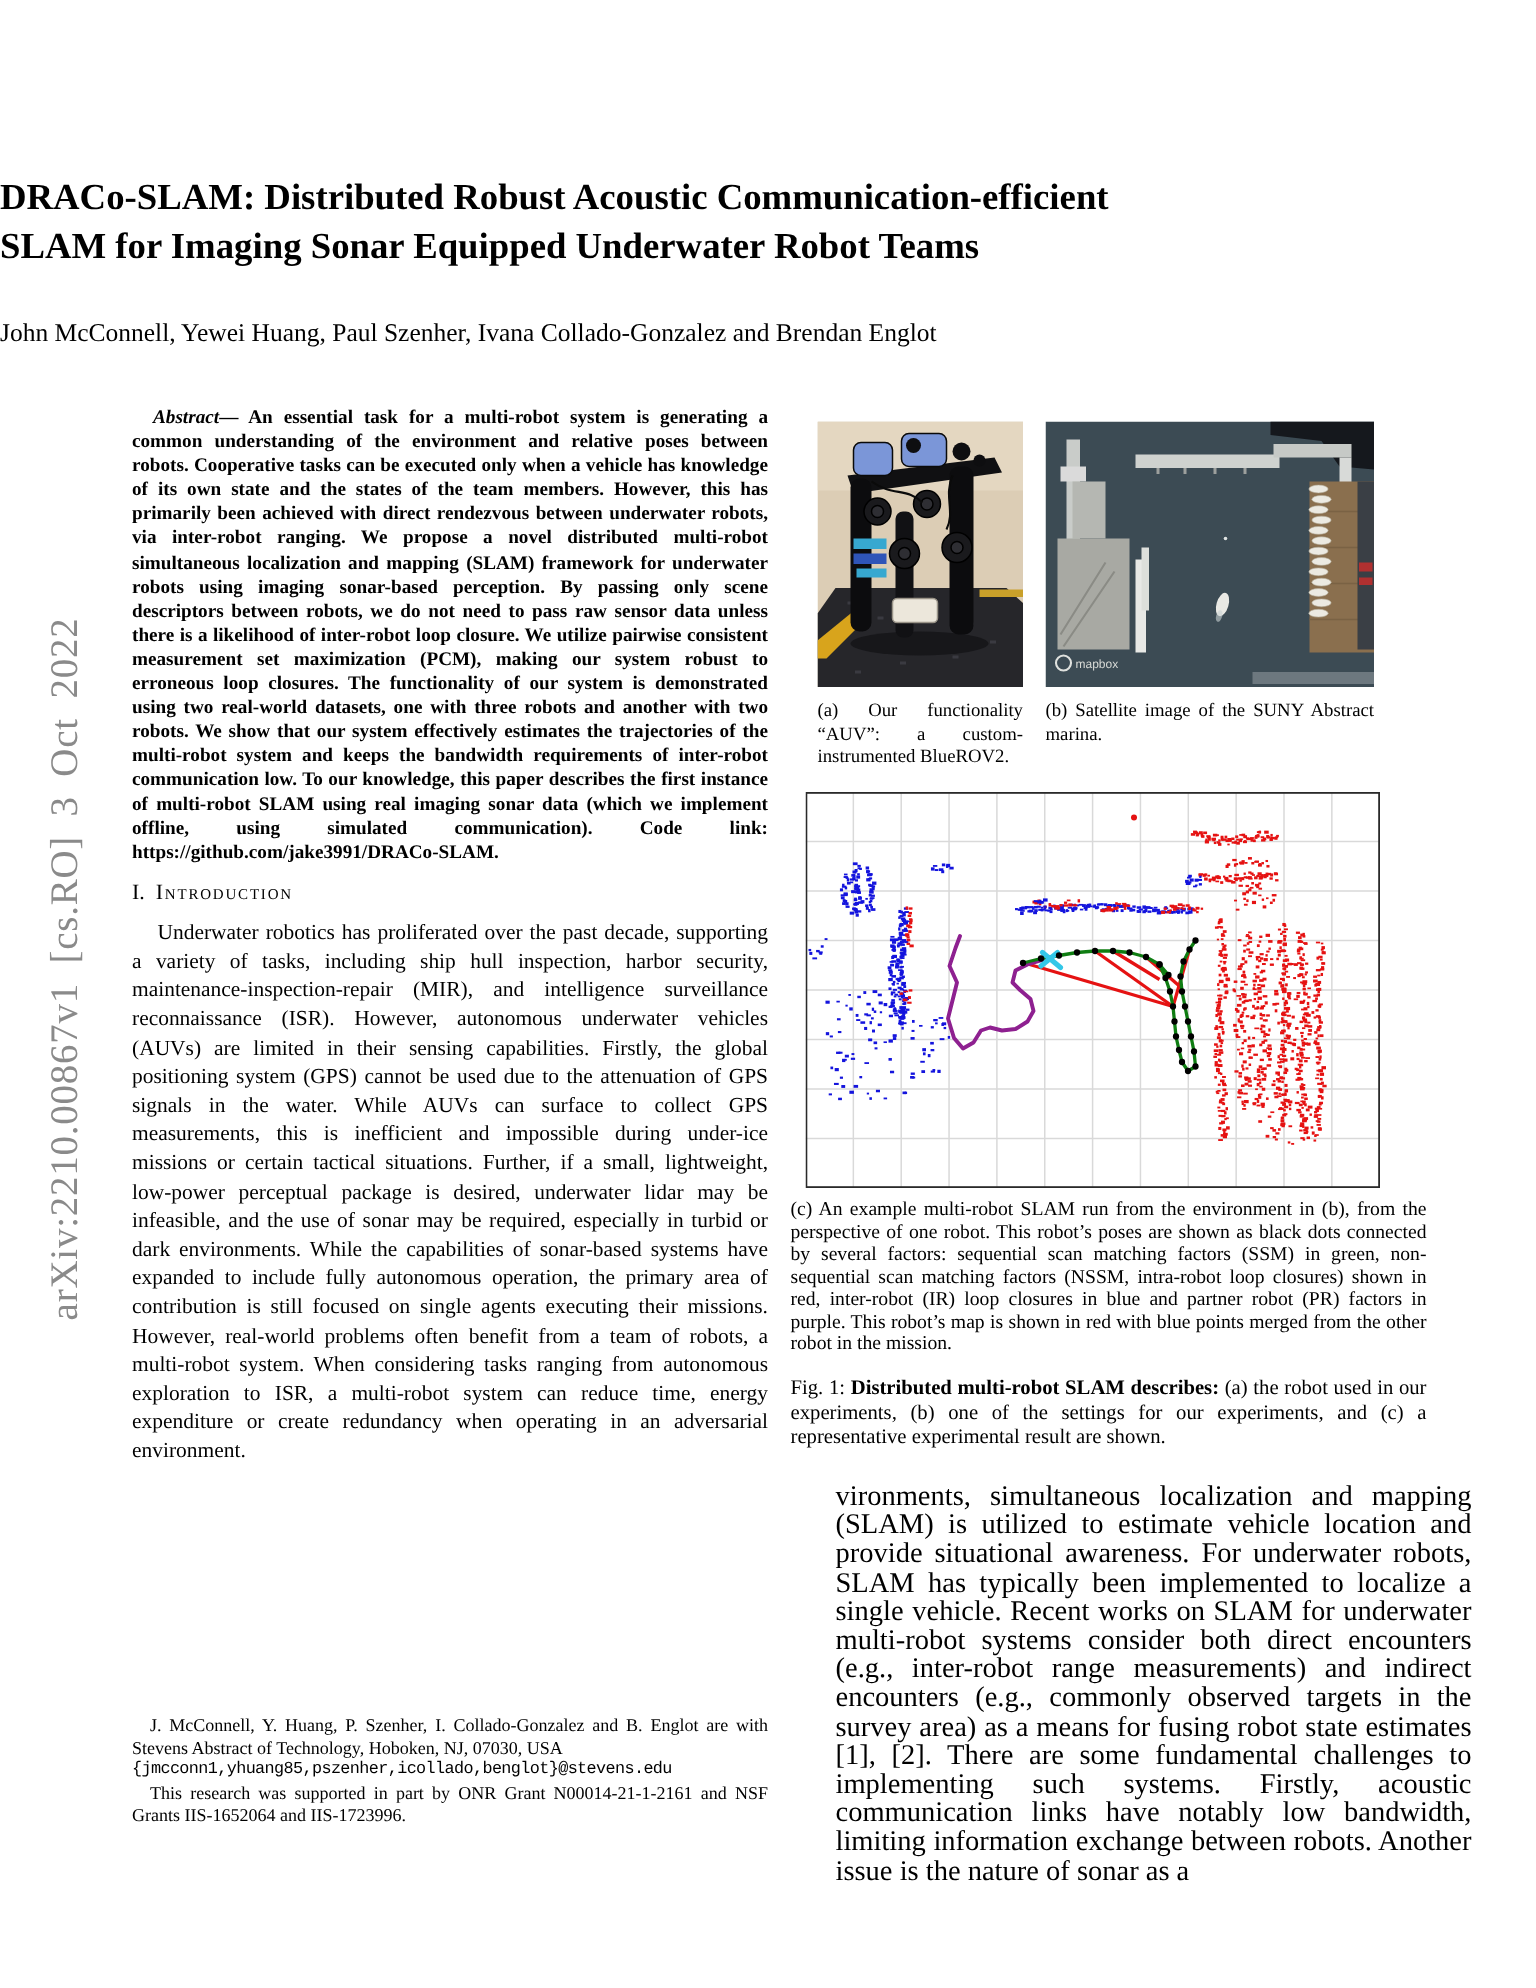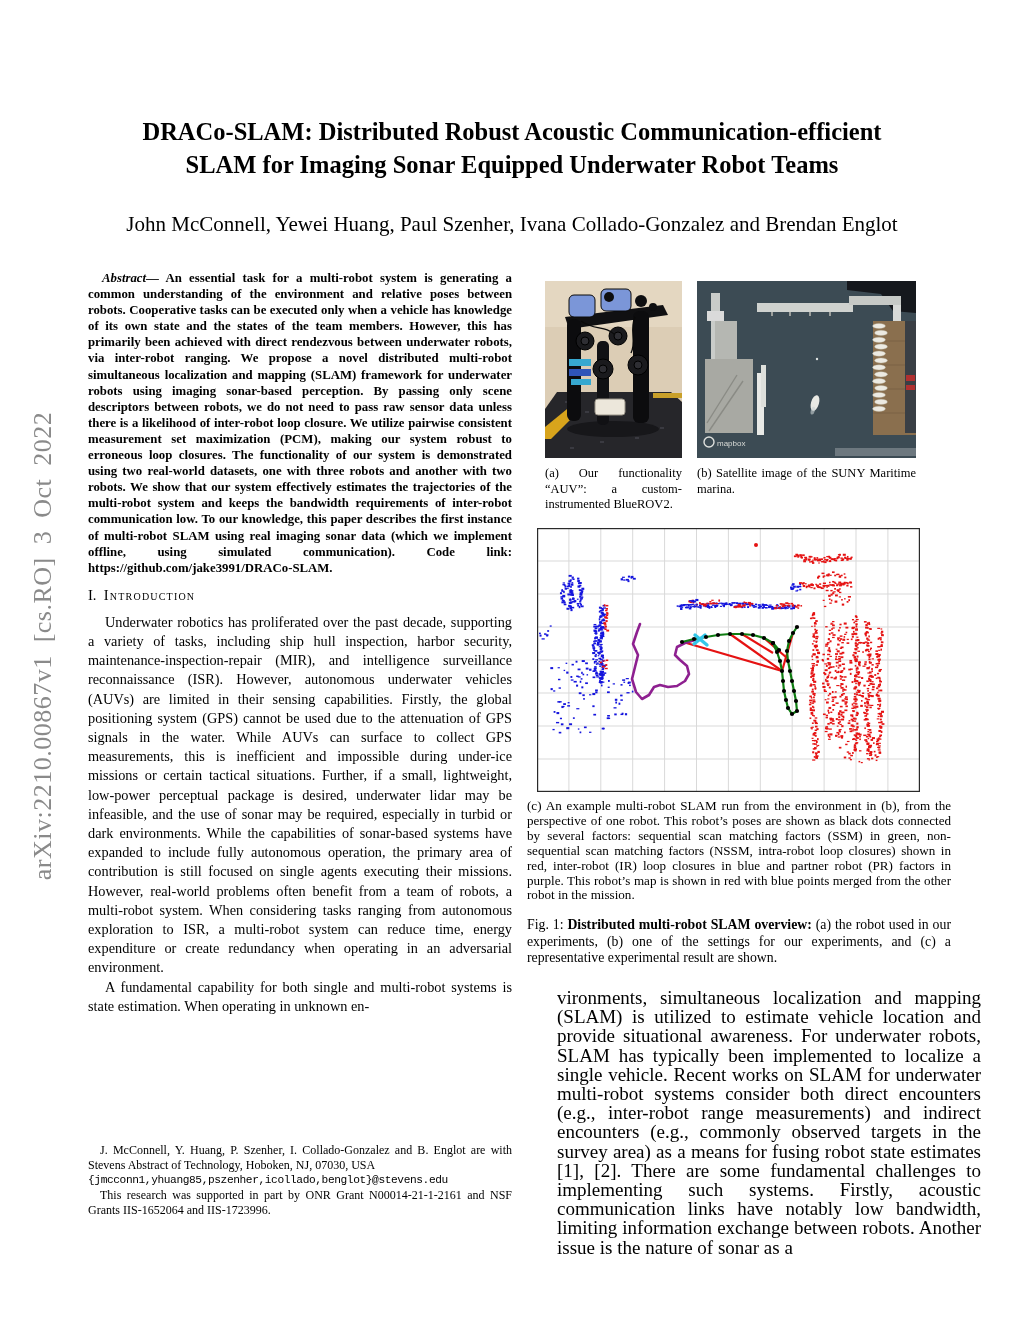--- a/index.html
+++ b/index.html
@@ -3,23 +3,23 @@
 <meta charset="utf-8">
 <style>
   html,body{margin:0;padding:0;background:#ffffff;}
   .page{position:relative;width:1024px;height:1325px;background:#ffffff;
         font-family:"Liberation Serif",serif;color:#000;overflow:hidden;}
 
   .watermark{position:absolute;left:-242px;top:631px;width:570px;text-align:center;
      font-size:26px;color:#8a8a8a;transform:rotate(-90deg);transform-origin:center center;
      letter-spacing:.5px;word-spacing:6px;white-space:nowrap;}
 
-  .title{position:absolute;top:115px;left:0;width:100%;text-align:center;
+  .title{position:absolute;top:115px;left:0;width:100%;text-align:left;
      font-weight:bold;font-size:24.5px;line-height:33px;}
-  .authors{position:absolute;top:212px;left:0;width:100%;text-align:center;font-size:21px;}
+  .authors{position:absolute;top:212px;left:0;width:100%;font-size:17px;}
 
   .col-left{position:absolute;left:88px;top:270px;width:424px;}
   .abstract{font-size:12.8px;line-height:16.1px;font-weight:bold;text-align:justify;
      margin:0;text-indent:14px;}
   .abstract .lbl{font-style:italic;}
   h2.sec{font-size:14.6px;font-weight:normal;margin:11px 0 9px 0;}
   h2.sec .sc{font-variant:small-caps;letter-spacing:1.2px;}
   .body-par{font-size:14.3px;line-height:19.2px;text-align:justify;margin:0;}
   .ind{text-indent:17px;}
 
@@ -58,21 +58,20 @@
   </div>
 
   <div class="authors">John McConnell, Yewei Huang, Paul Szenher, Ivana Collado-Gonzalez and Brendan Englot</div>
 
   <div class="col-left">
     <p class="abstract"><span class="lbl">Abstract</span><span>— </span><span>An essential task for a multi-robot system is generating a common understanding of the environment and relative poses between robots. Cooperative tasks can be executed only when a vehicle has knowledge of its own state and the states of the team members. However, this has primarily been achieved with direct rendezvous between underwater robots, via inter-robot ranging. We propose a novel distributed multi-robot simultaneous localization and mapping (SLAM) framework for underwater robots using imaging sonar-based perception. By passing only scene descriptors between robots, we do not need to pass raw sensor data unless there is a likelihood of inter-robot loop closure. We utilize pairwise consistent measurement set maximization (PCM), making our system robust to erroneous loop closures. The functionality of our system is demonstrated using two real-world datasets, one with three robots and another with two robots. We show that our system effectively estimates the trajectories of the multi-robot system and keeps the bandwidth requirements of inter-robot communication low. To our knowledge, this paper describes the first instance of multi-robot SLAM using real imaging sonar data (which we implement offline, using simulated communication). Code link: </span><span>https://github.com/jake3991/DRACo-SLAM.</span></p>
 
     <h2 class="sec"><span>I.</span>&nbsp;&nbsp;<span class="sc">Introduction</span></h2>
 
     <p class="body-par ind">Underwater robotics has proliferated over the past decade, supporting a variety of tasks, including ship hull inspection, harbor security, maintenance-inspection-repair (MIR), and intelligence surveillance reconnaissance (ISR). However, autonomous underwater vehicles (AUVs) are limited in their sensing capabilities. Firstly, the global positioning system (GPS) cannot be used due to the attenuation of GPS signals in the water. While AUVs can surface to collect GPS measurements, this is inefficient and impossible during under-ice missions or certain tactical situations. Further, if a small, lightweight, low-power perceptual package is desired, underwater lidar may be infeasible, and the use of sonar may be required, especially in turbid or dark environments. While the capabilities of sonar-based systems have expanded to include fully autonomous operation, the primary area of contribution is still focused on single agents executing their missions. However, real-world problems often benefit from a team of robots, a multi-robot system. When considering tasks ranging from autonomous exploration to ISR, a multi-robot system can reduce time, energy expenditure or create redundancy when operating in an adversarial environment.</p>
-    <p class="body-par ind">A fundamental capability for both single and multi-robot systems is state estimation. When operating in unknown en-</p>
   </div>
 
   <div class="footnote">
     <p class="fline">J. McConnell, Y. Huang, P. Szenher, I. Collado-Gonzalez and B. Englot are with Stevens Abstract of Technology, Hoboken, NJ, 07030, USA</p>
     <p class="fline mono">{jmcconn1,yhuang85,pszenher,icollado,benglot}@stevens.edu</p>
     <p class="fline">This research was supported in part by ONR Grant N00014-21-1-2161 and NSF Grants IIS-1652064 and IIS-1723996.</p>
   </div>
 
   <div class="fig-a">
     <svg viewBox="0 0 137 177" width="137" height="177">
@@ -171,21 +170,21 @@
       <circle cx="120" cy="78" r="1.2" fill="#dfe3e2"></circle>
       <g>
         <circle cx="12" cy="161" r="5" fill="none" stroke="#dfe1de" stroke-width="1.4"></circle>
         <text x="20" y="164.5" font-family="Liberation Sans, sans-serif" font-size="8" fill="#d8dad6" id="mapbox-text">mapbox</text>
       </g>
       <rect x="138" y="167" width="81" height="8" fill="#ffffff" opacity="0.25"></rect>
     </svg>
   </div>
 
   <div class="cap-a">(a) Our functionality “AUV”: a custom-instrumented BlueROV2.</div>
-  <div class="cap-b">(b) Satellite image of the SUNY Maritime marina.</div>
+  <div class="cap-b">(b) Satellite image of the SUNY Abstract marina.</div>
 
   <div class="fig-c" id="slam-plot">
       <svg viewBox="0 0 383 264" width="383" height="264">
         <line x1="31.9" y1="0" x2="31.9" y2="264" stroke="#d9d9d9" stroke-width="1"></line>
         <line x1="63.8" y1="0" x2="63.8" y2="264" stroke="#d9d9d9" stroke-width="1"></line>
         <line x1="95.69999999999999" y1="0" x2="95.69999999999999" y2="264" stroke="#d9d9d9" stroke-width="1"></line>
         <line x1="127.6" y1="0" x2="127.6" y2="264" stroke="#d9d9d9" stroke-width="1"></line>
         <line x1="159.5" y1="0" x2="159.5" y2="264" stroke="#d9d9d9" stroke-width="1"></line>
         <line x1="191.4" y1="0" x2="191.4" y2="264" stroke="#d9d9d9" stroke-width="1"></line>
         <line x1="223.3" y1="0" x2="223.3" y2="264" stroke="#d9d9d9" stroke-width="1"></line>
@@ -1727,17 +1726,17 @@
         <circle cx="251" cy="133" r="2.1" fill="#000000"></circle>
         <circle cx="250" cy="123" r="2.1" fill="#000000"></circle>
         <circle cx="252" cy="113" r="2.1" fill="#000000"></circle>
         <circle cx="256" cy="105" r="2.1" fill="#000000"></circle>
         <circle cx="260" cy="99" r="2.1" fill="#000000"></circle>
       </svg>
     </div>
 
   <div class="cap-c">(c) An example multi-robot SLAM run from the environment in (b), from the perspective of one robot. This robot’s poses are shown as black dots connected by several factors: sequential scan matching factors (SSM) in green, non-sequential scan matching factors (NSSM, intra-robot loop closures) shown in red, inter-robot (IR) loop closures in blue and partner robot (PR) factors in purple. This robot’s map is shown in red with blue points merged from the other robot in the mission.</div>
 
-  <div class="fig1cap"><span>Fig. 1: </span><b>Distributed multi-robot SLAM overview:</b><span> (a) the robot used in our experiments, (b) one of the settings for our experiments, and (c) a representative experimental result are shown.</span></div>
+  <div class="fig1cap"><span>Fig. 1: </span><b>Distributed multi-robot SLAM describes:</b><span> (a) the robot used in our experiments, (b) one of the settings for our experiments, and (c) a representative experimental result are shown.</span></div>
 
   <div class="col-right-body">vironments, simultaneous localization and mapping (SLAM) is utilized to estimate vehicle location and provide situational awareness. For underwater robots, SLAM has typically been implemented to localize a single vehicle. Recent works on SLAM for underwater multi-robot systems consider both direct encounters (e.g., inter-robot range measurements) and indirect encounters (e.g., commonly observed targets in the survey area) as a means for fusing robot state estimates [1], [2]. There are some fundamental challenges to implementing such systems. Firstly, acoustic communication links have notably low bandwidth, limiting information exchange between robots. Another issue is the nature of sonar as a</div>
 
 </div>
 
 </body></html>

